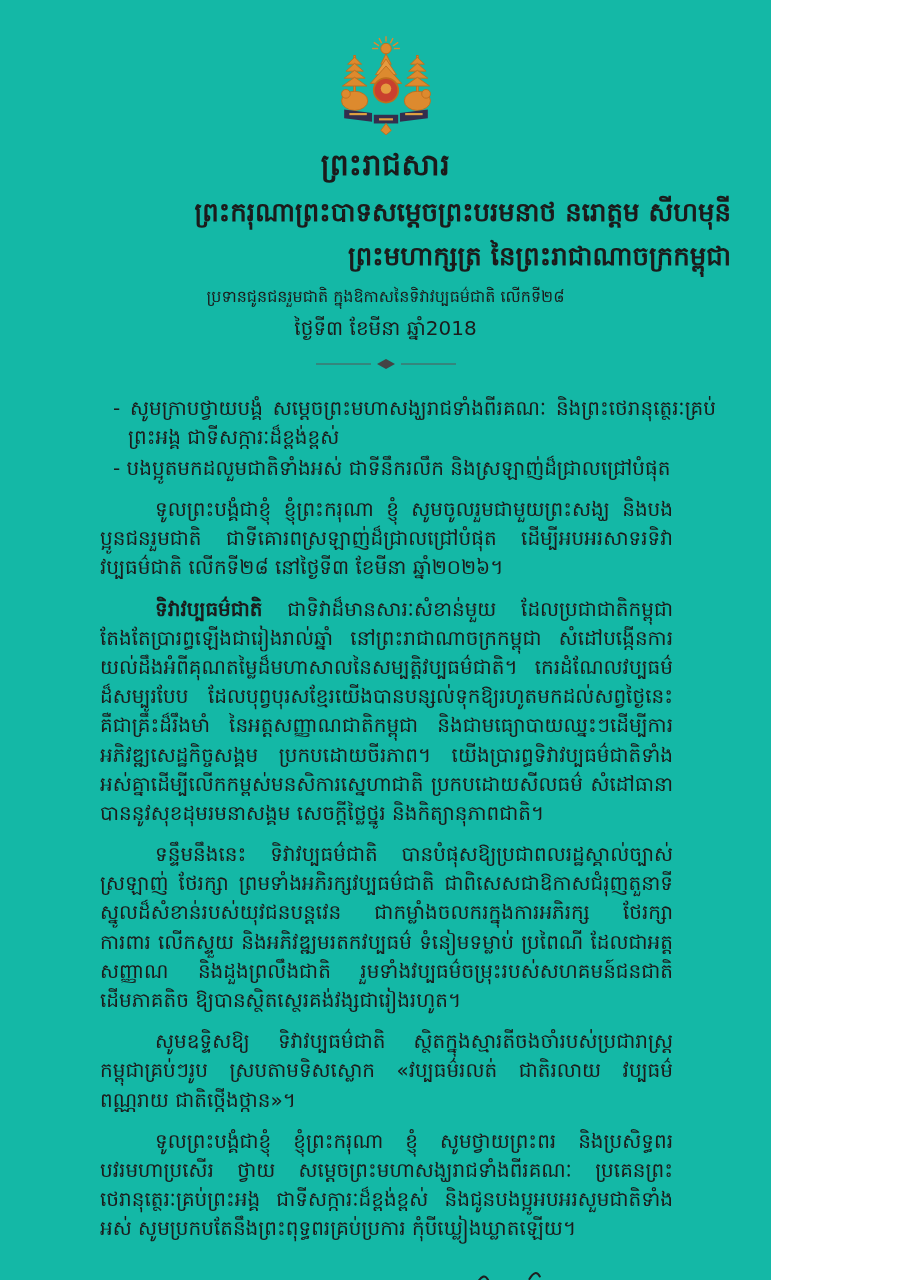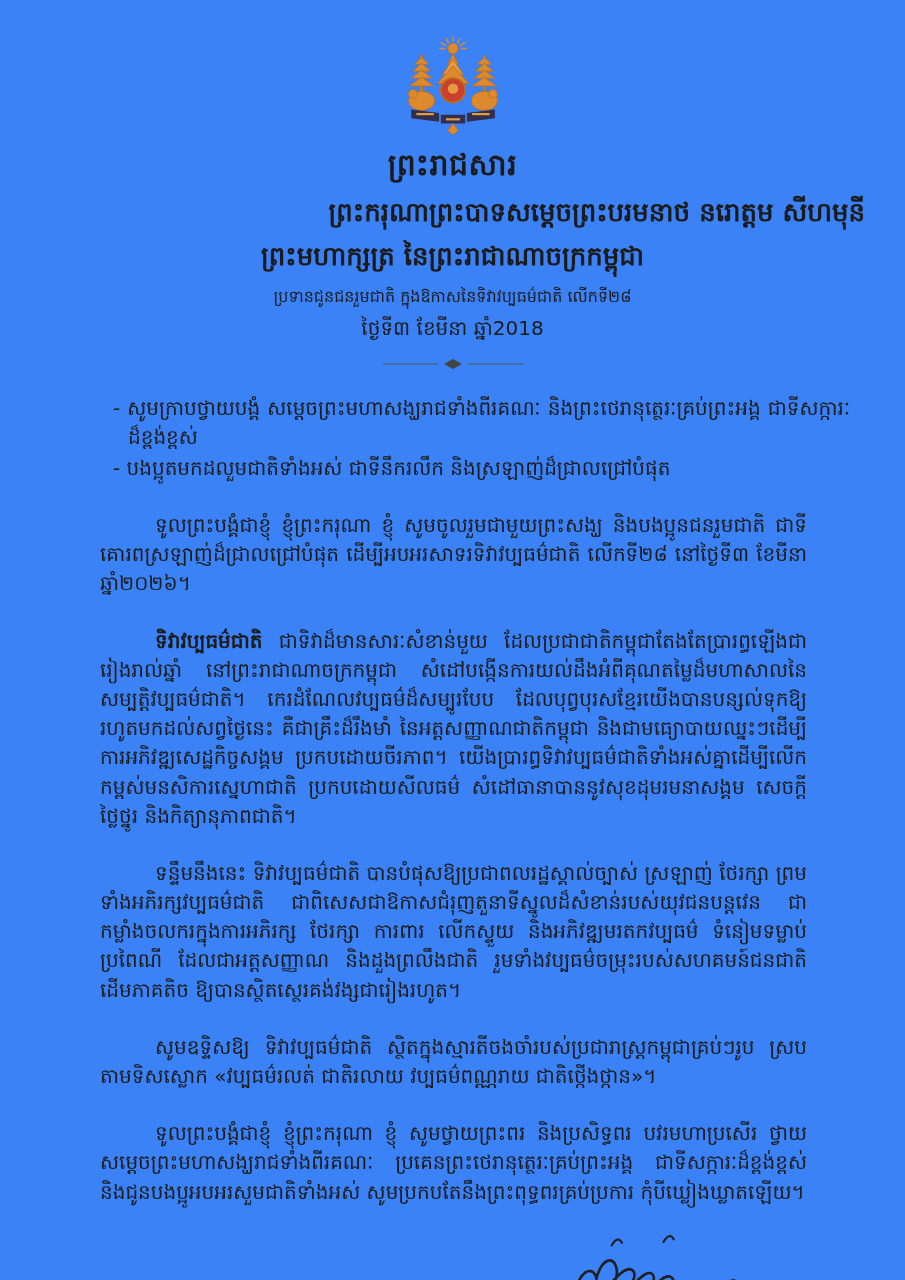--- a/index.html
+++ b/index.html
@@ -5,22 +5,22 @@
   html,body{margin:0;padding:0;}
   body{
     width:905px;height:1280px;
     background:#ffffff;
     font-family:"DejaVu Sans", sans-serif;
     color:#1b1b1b;
     -webkit-font-smoothing:antialiased;
   }
   .page{
     position:relative;
-    width:905px;height:1280px;
-    background:#3b82f6;
+    width:771px;height:1280px;
+    background:#14b8a6;
     overflow:hidden;
   }
   .emblem-wrap{
     width:140px;
     margin:36px auto 4px auto;
     text-align:center;
   }
   .doc-title{
     text-align:center;
     font-size:30px;
@@ -28,21 +28,21 @@
     margin:6px 0 2px 0;
     letter-spacing:.5px;
   }
   .king-line{
     text-align:right;
     font-size:26px;
     font-weight:bold;
     margin:6px 40px 0 40px;
   }
   .kingdom-line{
-    text-align:center;
+    text-align:right;
     font-size:26px;
     font-weight:bold;
     margin:6px 40px 2px 40px;
   }
   .occasion-line{
     text-align:center;
     font-size:16px;
     margin:8px 60px 0 60px;
   }
   .date-line{
@@ -59,21 +59,21 @@
     font-size:20px;
     line-height:1.45;
   }
   .sal-item{
     padding-left:15px;
     text-indent:-15px;
     text-align:justify;
     margin:0 0 2px 0;
   }
   .para{
-    margin:28px 98px 0 100px;
+    margin:12px 98px 0 100px;
     font-size:20px;
     line-height:1.46;
     text-align:justify;
     text-indent:55px;
   }
   .para .lead{font-weight:bold;}
   .signature-block{
     width:270px;
     margin:16px 120px 0 auto;
     text-align:center;

